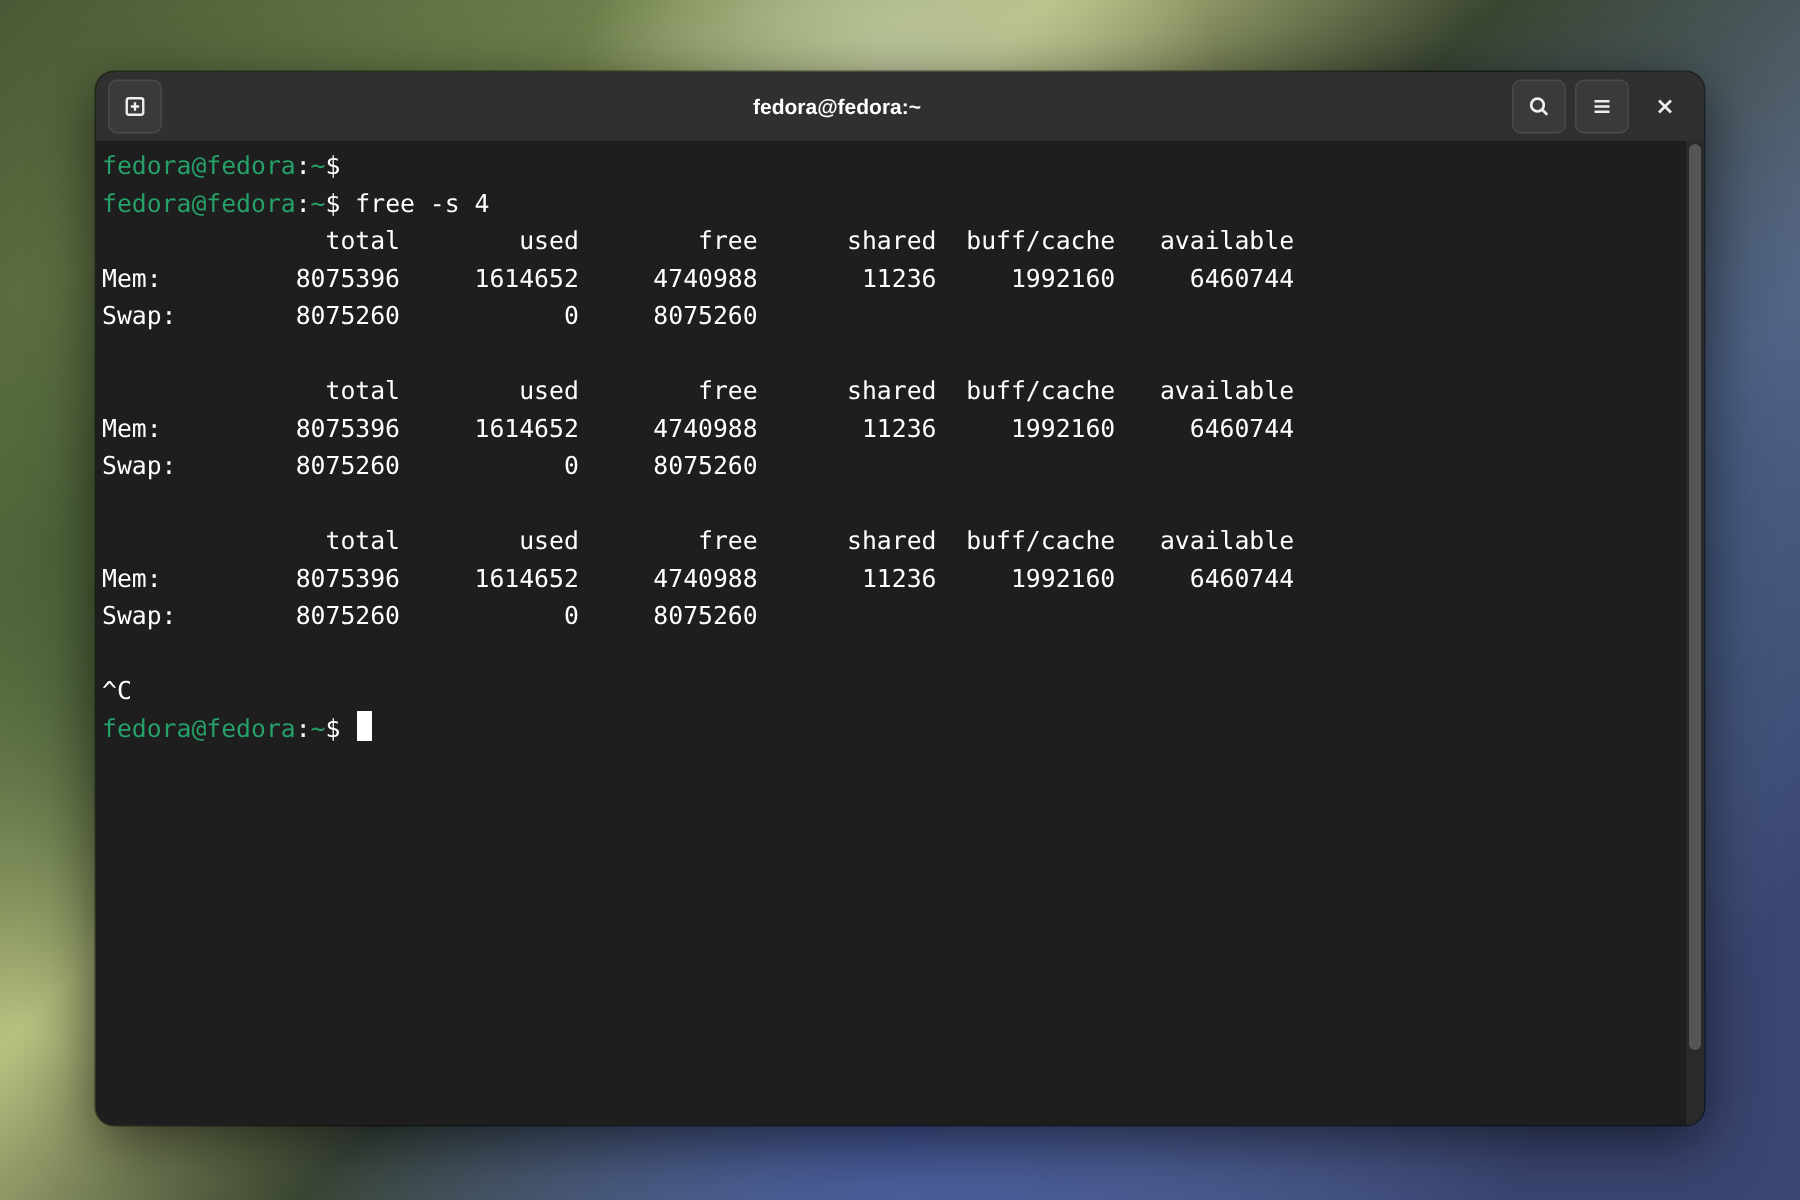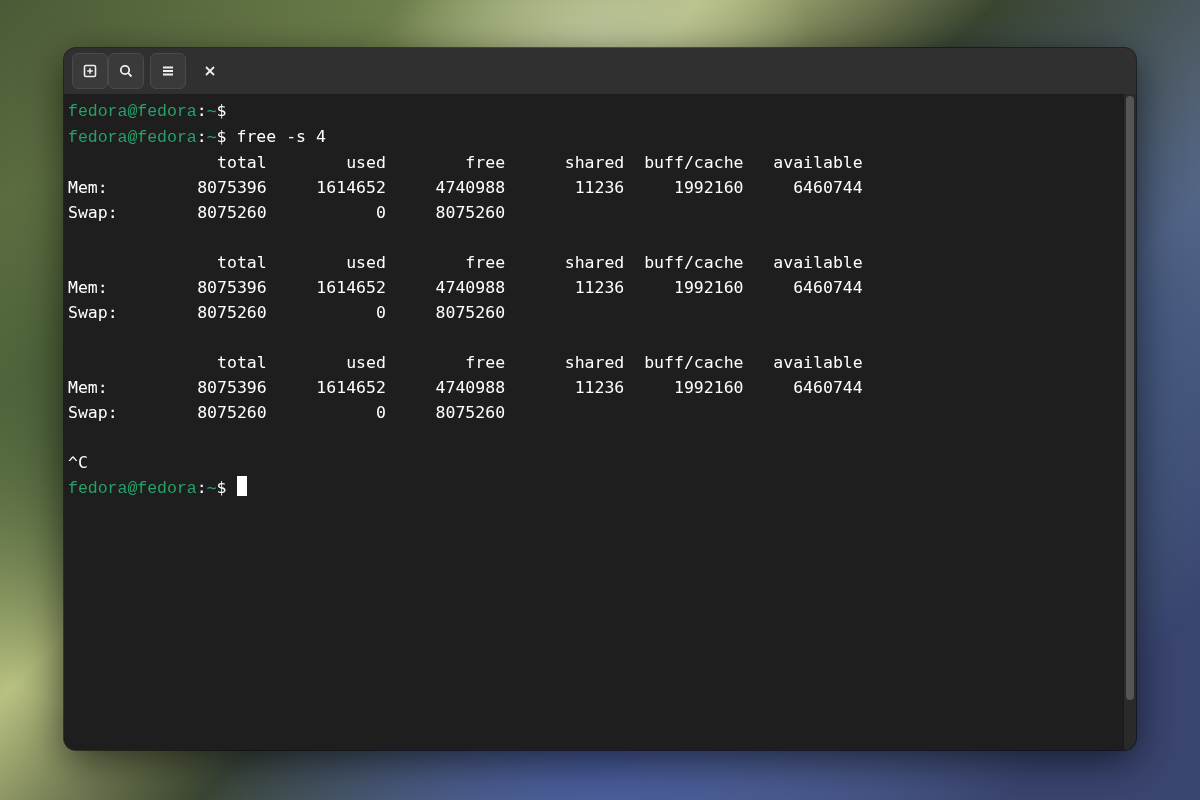--- a/index.html
+++ b/index.html
@@ -96,21 +96,21 @@
   }
   .scrollbar-thumb {
     position: absolute;
     left: 2px;
     right: 2px;
     top: 2px;
     height: 92%;
     background: #555;
     border-radius: 4px;
   }
-  .p-user { color: #26a269; font-family: Liberation Mono, monospace; }
+  .p-user { color: #26a269; }
   .p-sep  { color: #ffffff; }
   .p-path { color: #26a269; }
   .p-dollar { color: #ffffff; }
   .cursor {
     display: inline-block;
     width: 10px;
     height: 20px;
     background: #ffffff;
     vertical-align: -3px;
     margin-left: 1px;
@@ -126,20 +126,21 @@
     <div class="titlebar">
       <div class="tb-left">
         <div class="tb-btn" title="New Tab">
           <svg width="16" height="16" viewBox="0 0 16 16" fill="none" stroke="#eee" stroke-width="1.6">
             <rect x="2.5" y="2.5" width="11" height="11" rx="1.5"></rect>
             <line x1="8" y1="5.2" x2="8" y2="10.8"></line>
             <line x1="5.2" y1="8" x2="10.8" y2="8"></line>
           </svg>
         </div>
       </div>
+      <div class="tb-center">fedora@fedora:~</div>
       <div class="tb-right">
         <div class="tb-btn">
           <svg width="16" height="16" viewBox="0 0 16 16" fill="none" stroke="#eee" stroke-width="1.8">
             <circle cx="7" cy="7" r="4.2"></circle>
             <line x1="10.2" y1="10.2" x2="13.5" y2="13.5"></line>
           </svg>
         </div>
         <div class="tb-btn">
           <svg width="16" height="16" viewBox="0 0 16 16" stroke="#eee" stroke-width="1.8">
             <line x1="3" y1="4.5" x2="13" y2="4.5"></line>

